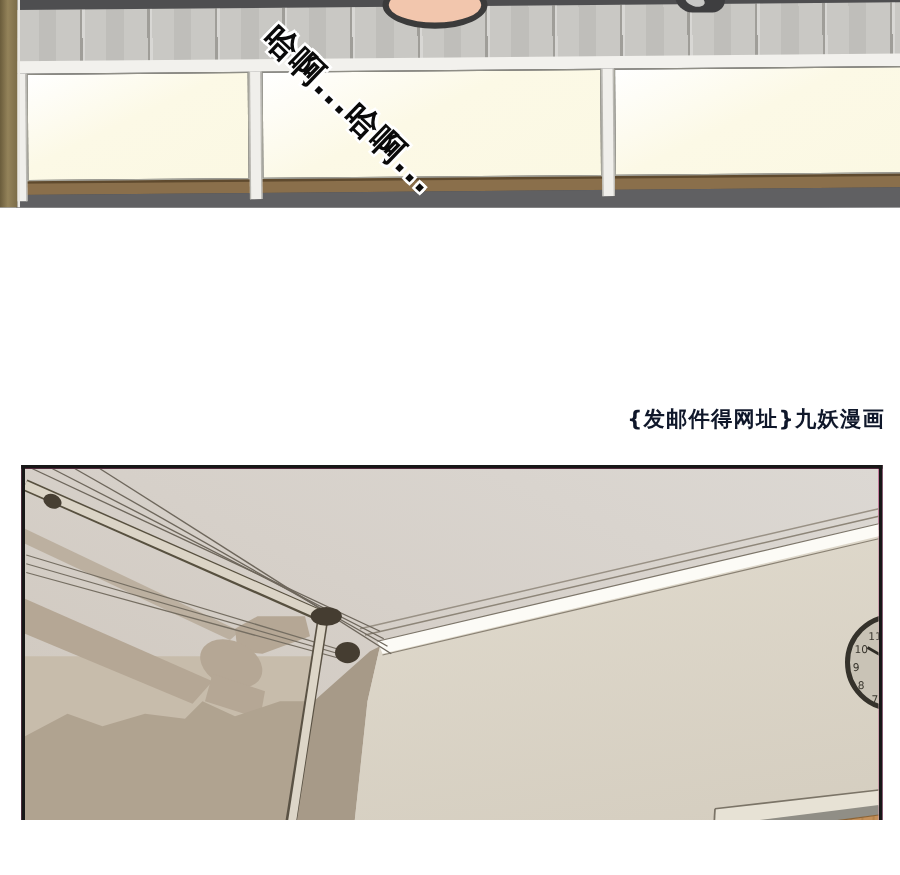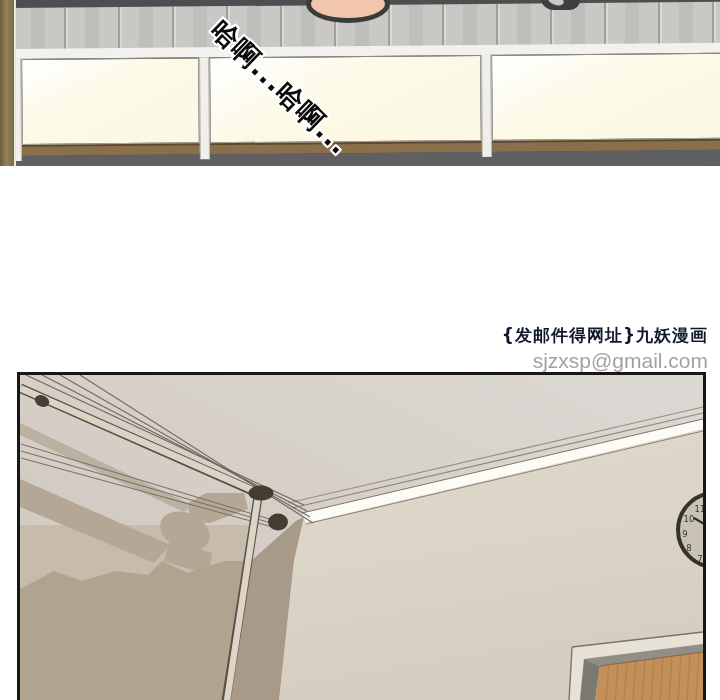--- a/index.html
+++ b/index.html
@@ -43,21 +43,21 @@
     text-shadow:-2px -2px 0 #fff,2px -2px 0 #fff,-2px 2px 0 #fff,2px 2px 0 #fff,
                 0 -2px 0 #fff,0 2px 0 #fff,-2px 0 0 #fff,2px 0 0 #fff;}
 
   
   .watermark{position:absolute;right:12px;top:324px;text-align:right;z-index:2;}
   .wm1{font-size:17px;font-weight:bold;color:#0f172a;letter-spacing:1px;
        font-family:"DejaVu Sans",sans-serif;}
   .wm2{font-size:21px;color:#a2a2a2;margin-top:2px;font-family:"Liberation Sans",sans-serif;}
 
   
-  .panel2{position:absolute;left:17px;top:372px;width:689px;height:328px;box-sizing:border-box;
+  .panel2{position:absolute;left:17px;top:372px;width:689px;height:284px;box-sizing:border-box;
     border:3px solid #171717;border-bottom:none;background:#ec4899;overflow:hidden;}
   .panel2 svg{display:block;}
 </style>
 </head>
 <body>
 
 <div class="stage">
 
   <section class="panel1">
     <div class="tilewall"></div>
@@ -75,21 +75,20 @@
       <div class="floorband"></div>
     </div>
     <div class="head"></div>
     <div class="hand"></div>
     <div class="leftwall"></div>
     <div class="sfx">哈啊...哈啊...</div>
   </section>
 
   <div class="watermark">
     <div class="wm1">{发邮件得网址}九妖漫画</div>
-    <div class="wm2">sjzxsp@gmail.com</div>
   </div>
 
   <section class="panel2">
     <svg width="683" height="325" viewBox="0 0 683 325">
       <defs>
         <linearGradient id="gCeil" x1="0" y1="1" x2="1" y2="0">
           <stop offset="0" stop-color="#cdc5bb"></stop>
           <stop offset="0.55" stop-color="#d6d0c9"></stop>
           <stop offset="1" stop-color="#dcd8d3"></stop>
         </linearGradient>

